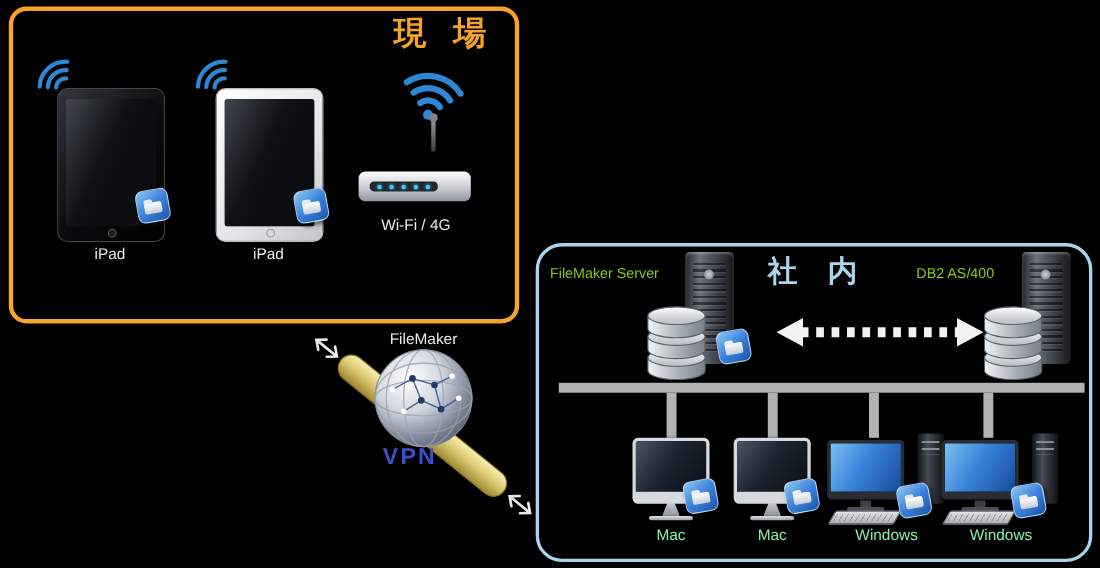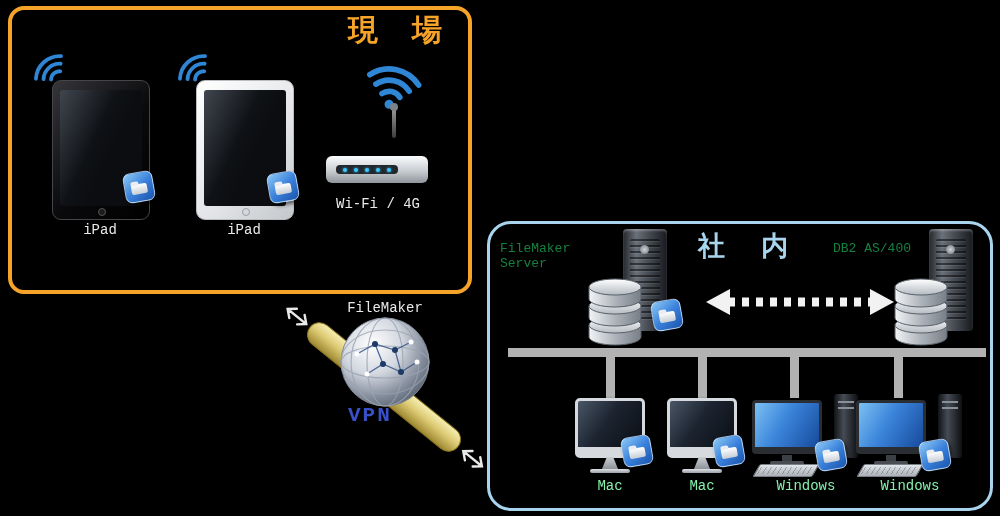--- a/index.html
+++ b/index.html
@@ -1,31 +1,31 @@
 <!DOCTYPE html>
 <html><head>
 <meta charset="utf-8">
 <style>
   html,body{margin:0;padding:0;background:#000;}
   .stage{position:relative;width:1000px;height:516px;background:#000;overflow:hidden;
-         font-family:Liberation Mono, monospace;}
+         font-family:Liberation Sans, sans-serif;}
   .abs{position:absolute;}
 
   
   .field-box{position:absolute;left:8px;top:6px;width:456px;height:280px;
              border:4px solid #f5a429;border-radius:16px;}
   .field-title{position:absolute;right:18px;top:0px;color:#f5a429;font-size:30px;
                font-weight:bold;letter-spacing:8px;}
   .office-box{position:absolute;left:487px;top:221px;width:500px;height:284px;
               border:3px solid #a8d4ee;border-radius:24px;}
   .office-title{position:absolute;left:208px;top:4px;color:#a8d4ee;font-size:27px;
                 font-weight:bold;letter-spacing:10px;}
 
   .lbl{position:absolute;color:#e9e9e9;font-size:14px;text-align:center;}
-  .lbl-sm{position:absolute;color:#15803d;font-size:13px;text-align:left;}
+  .lbl-sm{position:absolute;color:#84cc16;font-size:13px;text-align:left;}
   .client-lbl{position:absolute;top:478px;color:#86efac;font-size:14px;text-align:center;}
   .vpn-lbl{position:absolute;left:348px;top:404px;width:80px;color:#3a50c8;font-size:21px;
            font-weight:bold;letter-spacing:2px;}
 
   
   .ipad{position:absolute;width:96px;height:138px;border-radius:9px;}
   .ipad.black{background:linear-gradient(130deg,#35353a,#0a0a0c 55%,#000);
               border:1px solid #44464c;box-shadow:0 2px 6px rgba(0,0,0,.8);}
   .ipad.white{background:linear-gradient(130deg,#ffffff,#e2e4e7 60%,#c4c7cb);
               border:1px solid #b9bcc0;}

